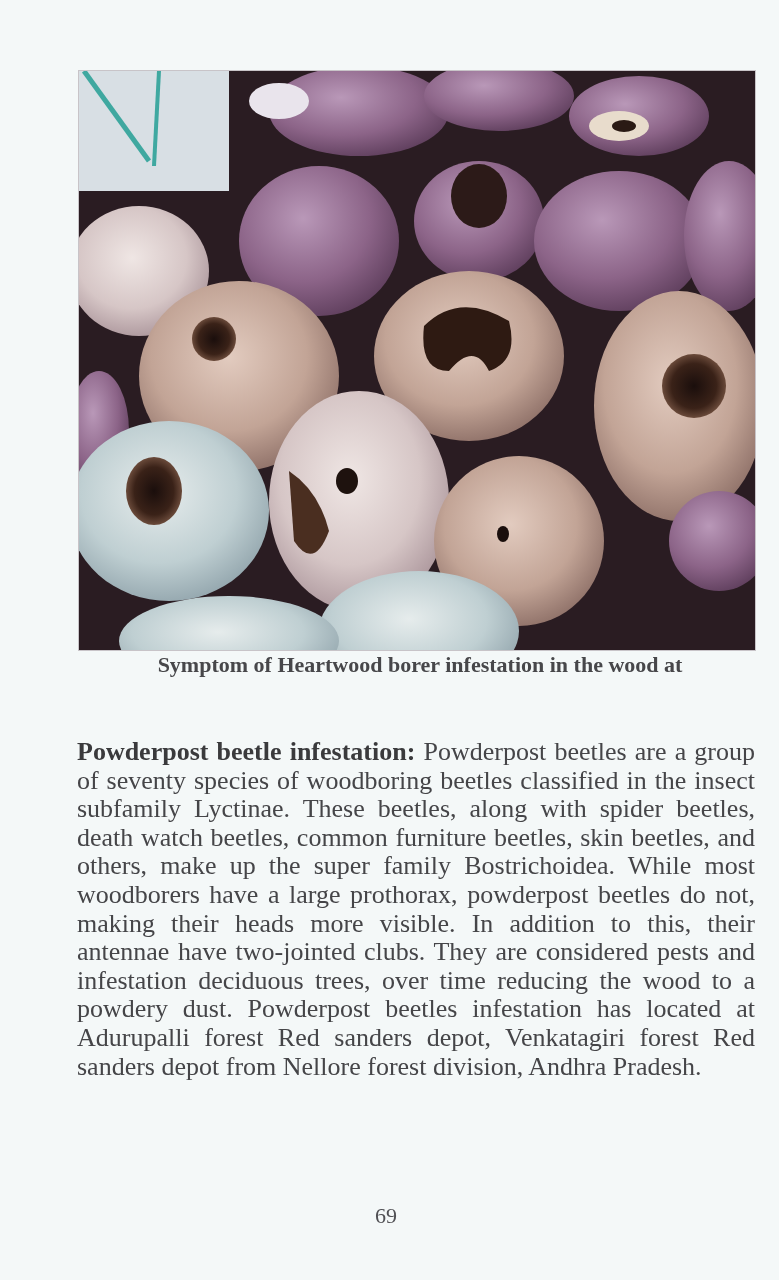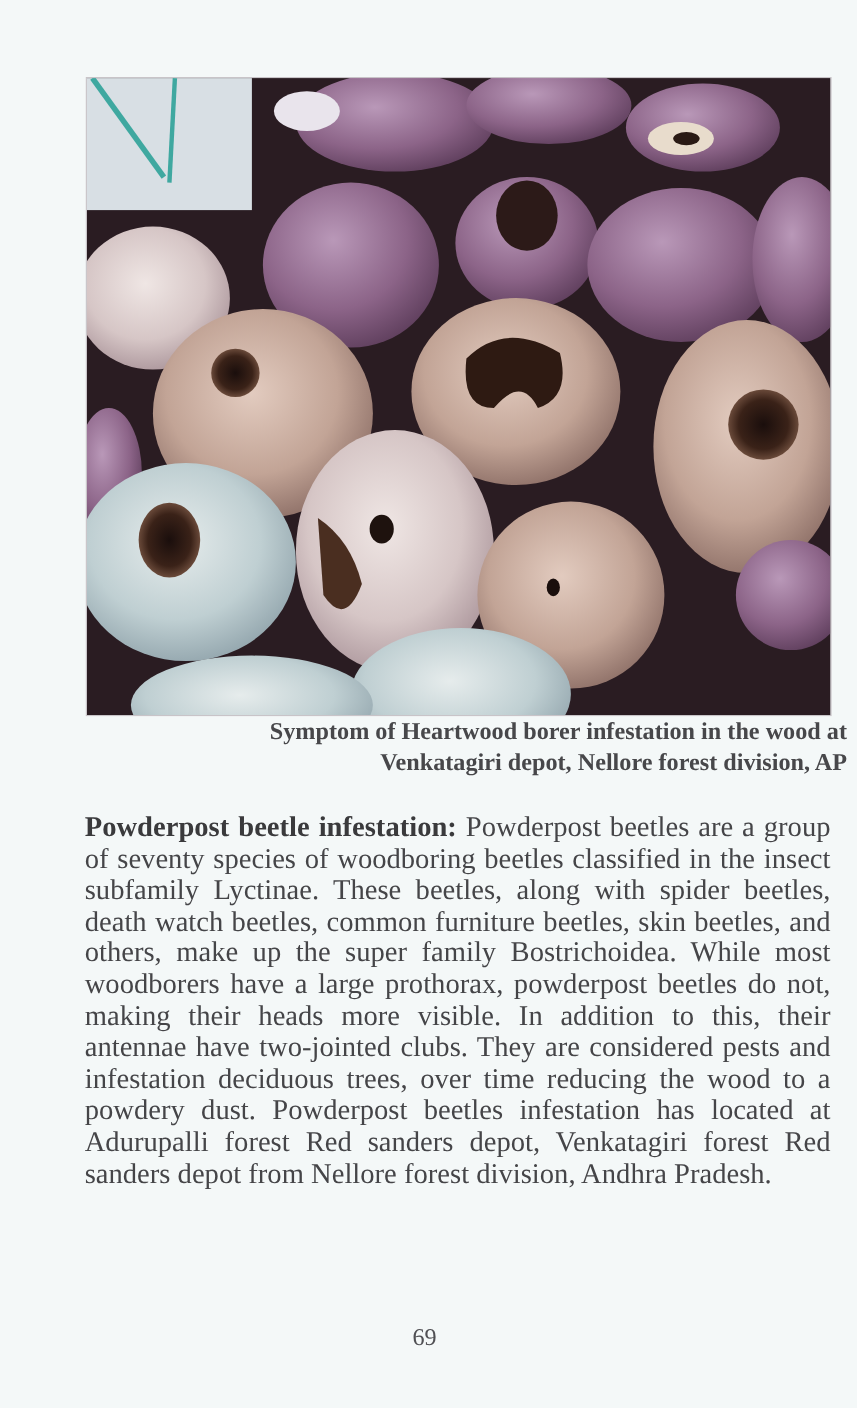--- a/index.html
+++ b/index.html
@@ -31,21 +31,21 @@
       overflow: hidden;
       outline: 1px solid #c8c4c8;
     }
     .photo svg { display: block; width: 100%; height: 100%; }
 
     .caption {
       position: absolute;
       left: 70px;
       top: 651px;
       width: 700px;
-      text-align: right;
+      text-align: center;
       font-weight: bold;
       font-size: 22px;
       line-height: 28px;
       color: #47474a;
     }
     .body-text {
       position: absolute;
       left: 77px;
       top: 738px;
       width: 678px;
@@ -137,20 +137,19 @@
       <ellipse cx="440" cy="470" rx="85" ry="85" fill="url(#gTan)"></ellipse>
       <ellipse cx="424" cy="463" rx="6" ry="8" fill="#1a0e0c"></ellipse>
       <ellipse cx="340" cy="560" rx="100" ry="60" fill="url(#gTeal)"></ellipse>
       <ellipse cx="150" cy="570" rx="110" ry="45" fill="url(#gTeal)"></ellipse>
       <ellipse cx="640" cy="470" rx="50" ry="50" fill="url(#gPurple)"></ellipse>
     </svg>
   </div>
 
   <div class="caption">
     <div>Symptom of Heartwood borer infestation in the wood at</div>
-    <div>Venkatagiri depot, Nellore forest division, AP</div>
   </div>
 
   <div class="body-text"><span class="heading">Powderpost beetle infestation:</span><span> Powderpost beetles are a group of seventy species of woodboring beetles classified in the insect subfamily Lyctinae.  These beetles, along with spider beetles, death watch beetles, common furniture beetles, skin beetles, and others, make up the super family Bostrichoidea. While most woodborers have a large prothorax, powderpost beetles do not, making their heads more visible. In addition to this, their antennae have two-jointed clubs. They are considered pests and infestation deciduous trees, over time reducing the wood to a powdery dust. Powderpost beetles infestation has located at Adurupalli forest Red sanders depot, Venkatagiri forest Red sanders depot from Nellore forest division, Andhra Pradesh.</span></div>
 
   <div class="page-number">69</div>
 
 </div>
 
 </body></html>

